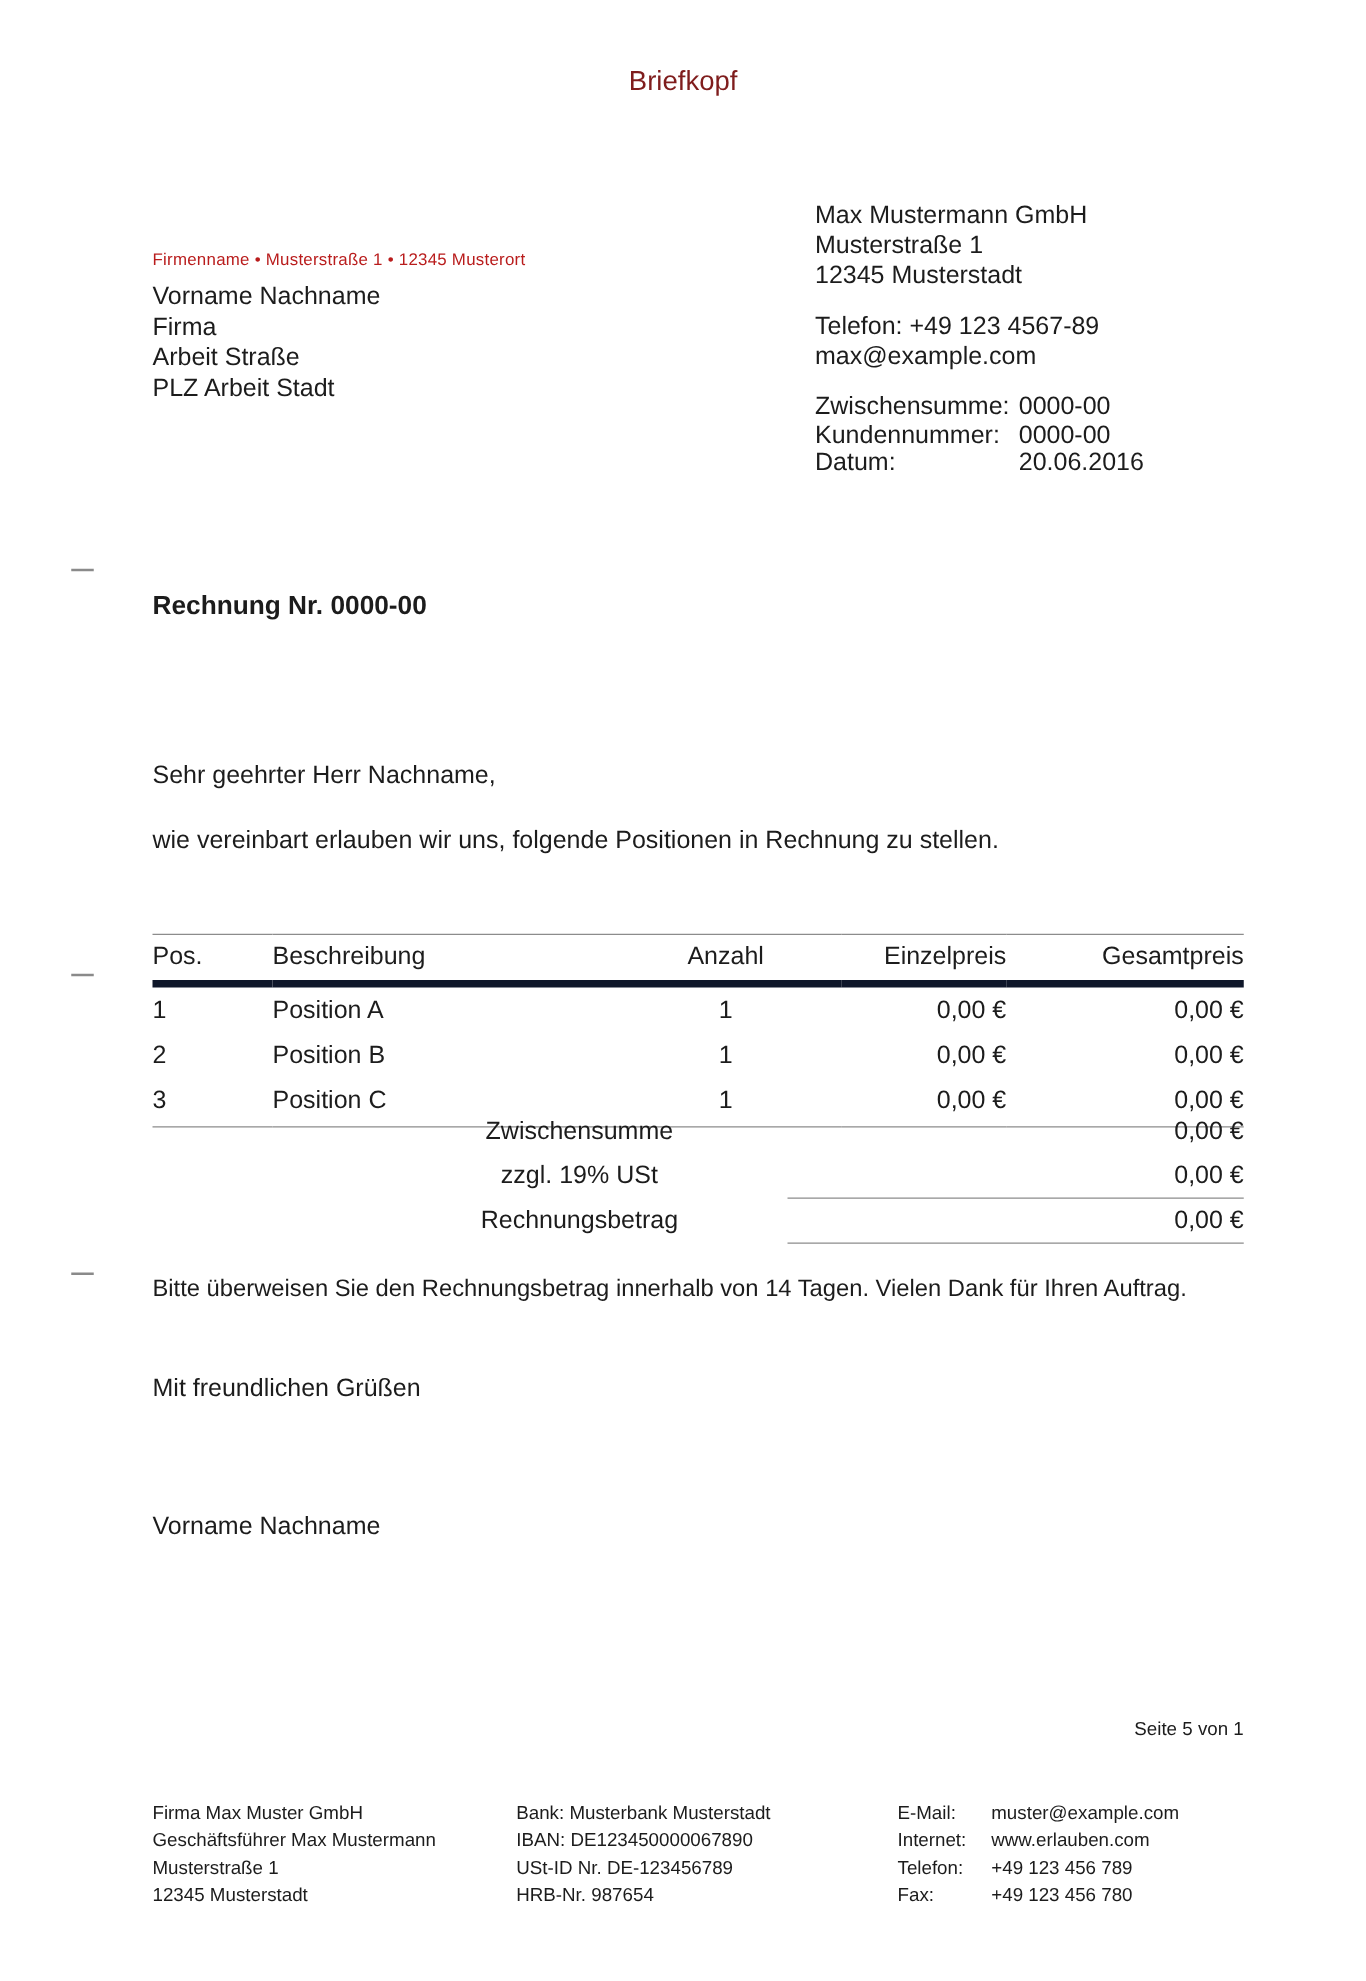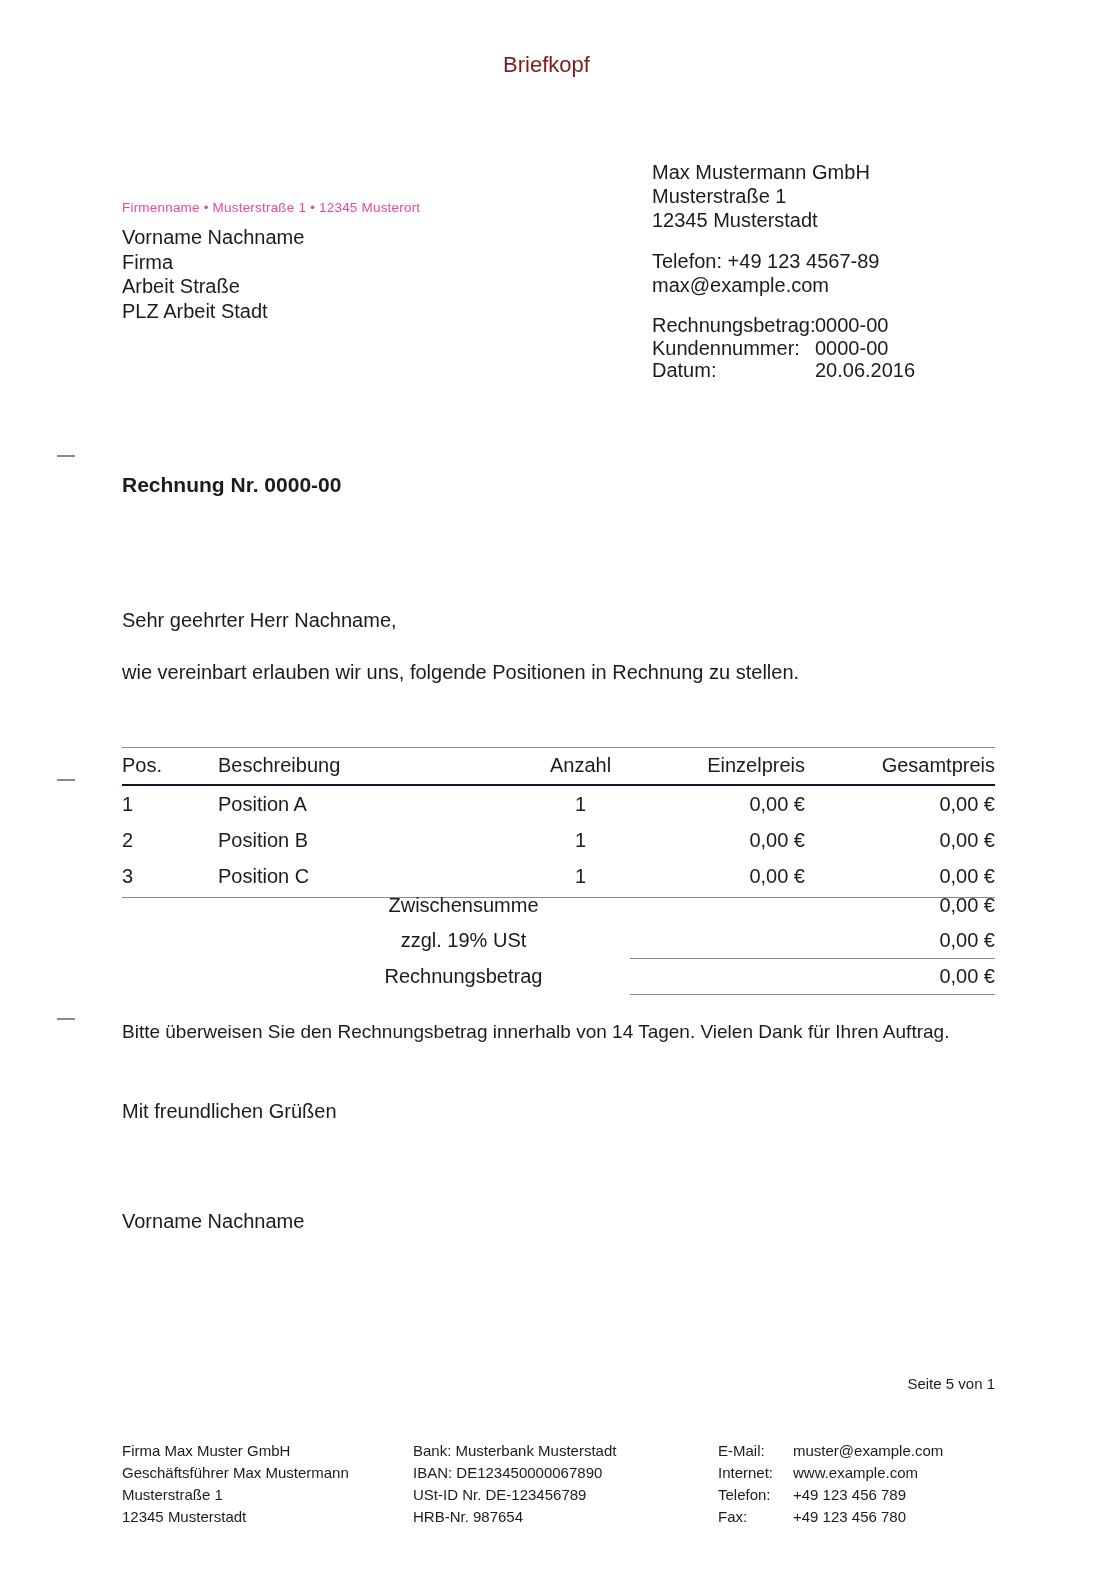--- a/index.html
+++ b/index.html
@@ -15,41 +15,41 @@
     position:absolute;top:52px;left:0;width:100%;
     text-align:center;font-size:22px;color:#7f1d1d;
   }
   .fold-mark{
     position:absolute;left:57px;width:18px;height:2px;background:#8a8a8a;
   }
   .fold-1{top:455px;} .fold-2{top:779px;} .fold-3{top:1018px;}
 
   
   .recipient{position:absolute;left:122px;top:200px;}
-  .return-line{font-size:13.5px;color:#ec4899;margin-bottom:10px;letter-spacing:.2px;}
+  .return-line{font-size:13.5px;color:#b91c1c;margin-bottom:10px;letter-spacing:.2px;}
   .recipient-line{font-size:20px;line-height:24.5px;}
 
   
   .sender{position:absolute;left:652px;top:160px;font-size:20px;line-height:24px;}
   .sender .gap{height:17px;}
   .meta-row{display:flex;line-height:22.5px;}
   .meta-label{width:163px;}
 
   .subject{position:absolute;left:122px;top:473px;font-size:21px;font-weight:bold;}
   .greeting{position:absolute;left:122px;top:609px;font-size:20px;}
   .intro{position:absolute;left:122px;top:661px;font-size:20px;}
 
   
   .invoice-table{
     position:absolute;left:122px;top:747px;width:873px;
     border-collapse:collapse;font-size:20px;
   }
   .invoice-table th{
     font-weight:normal;text-align:left;
-    border-top:1px solid #8c8c8c;border-bottom:2px solid #0f172a;
+    border-top:1px solid #8c8c8c;border-bottom:6px solid #0f172a;
     padding:6px 0 7px 0;
   }
   .invoice-table td{padding:7px 0 6px 0;}
   .invoice-table tr.last-row td{border-bottom:1px solid #8c8c8c;padding-bottom:9px;}
   .col-pos{width:96px;}
   .col-desc{width:270px;}
   .col-qty{width:185px;text-align:center !important;}
   .col-unit{width:132px;text-align:right !important;}
   .col-total{width:190px;text-align:right !important;}
 
@@ -96,21 +96,21 @@
 
   <div class="sender">
     <div>Max Mustermann GmbH</div>
     <div>Musterstraße 1</div>
     <div>12345 Musterstadt</div>
     <div class="gap"></div>
     <div>Telefon: +49 123 4567-89</div>
     <div>max@example.com</div>
     <div class="gap"></div>
     <div class="meta-row">
-      <span class="meta-label">Rechnungsbetrag:</span>
+      <span class="meta-label">Zwischensumme:</span>
       <span>0000-00</span>
     </div>
     <div class="meta-row">
       <span class="meta-label">Kundennummer:</span>
       <span>0000-00</span>
     </div>
     <div class="meta-row">
       <span class="meta-label">Datum:</span>
       <span>20.06.2016</span>
     </div>
@@ -192,21 +192,21 @@
       <div>USt-ID Nr. DE-123456789</div>
       <div>HRB-Nr. 987654</div>
     </div>
     <div class="footer-col footer-col-contact">
       <div class="footer-contact-row">
         <span class="footer-contact-label">E-Mail:</span>
         <span>muster@example.com</span>
       </div>
       <div class="footer-contact-row">
         <span class="footer-contact-label">Internet:</span>
-        <span>www.example.com</span>
+        <span>www.erlauben.com</span>
       </div>
       <div class="footer-contact-row">
         <span class="footer-contact-label">Telefon:</span>
         <span>+49 123 456 789</span>
       </div>
       <div class="footer-contact-row">
         <span class="footer-contact-label">Fax:</span>
         <span>+49 123 456 780</span>
       </div>
     </div>

